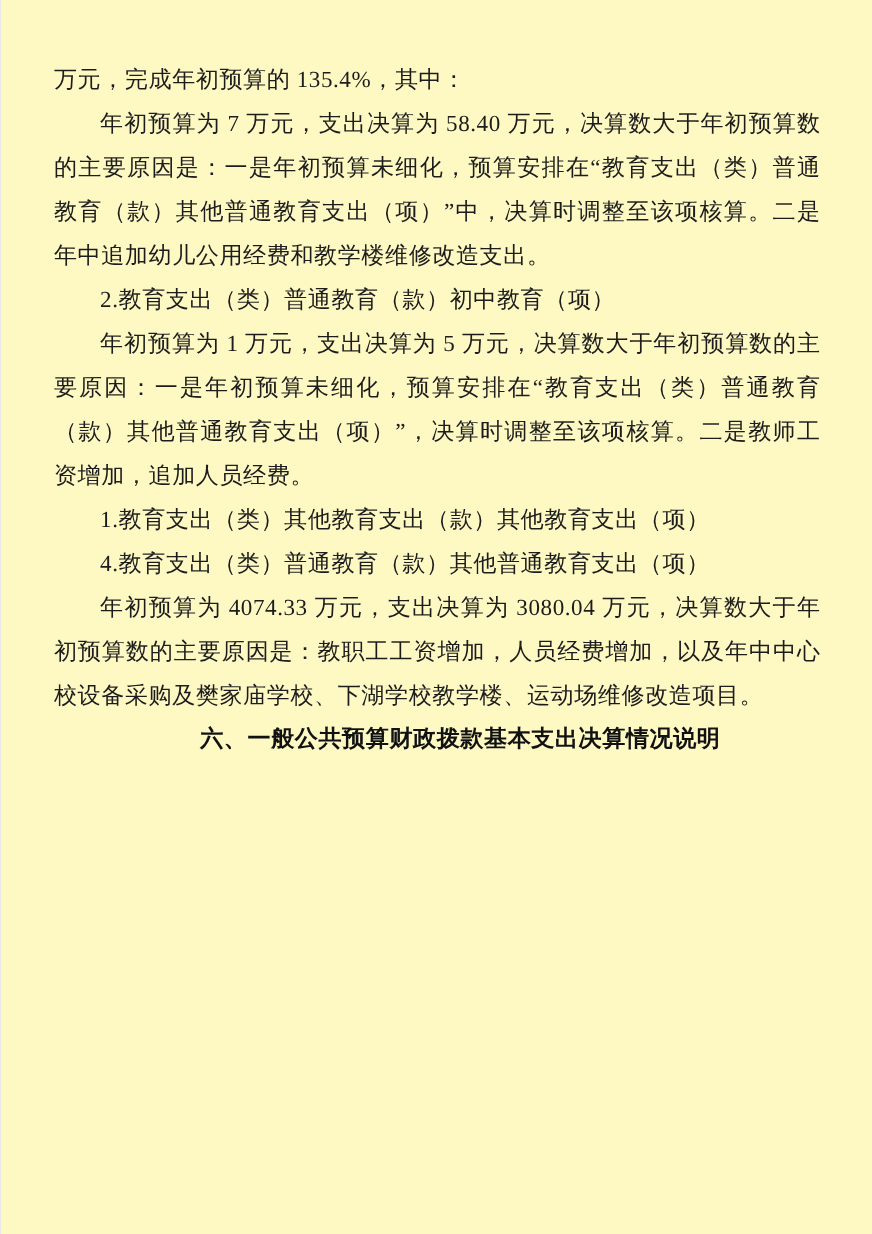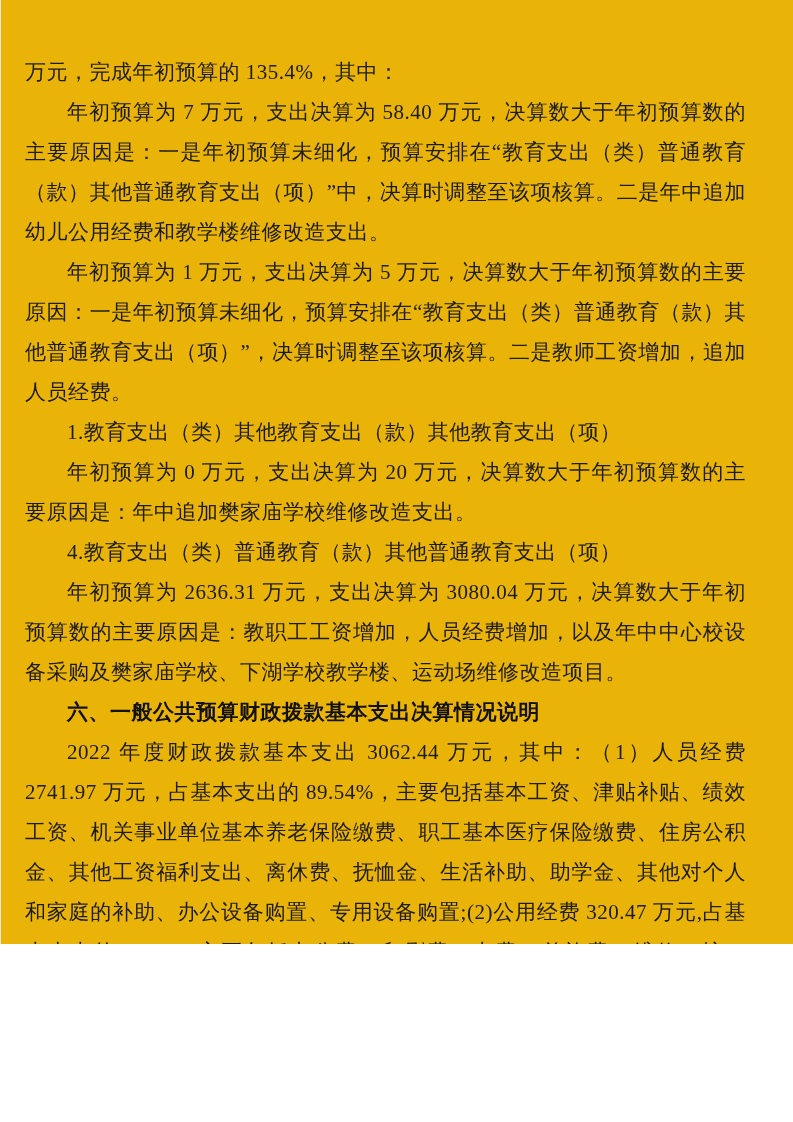--- a/index.html
+++ b/index.html
@@ -5,23 +5,23 @@
   * { margin: 0; padding: 0; box-sizing: border-box; }
   html, body {
     width: 793px;
     height: 1122px;
     background: #ffffff;
     font-family: "Liberation Serif", "DejaVu Serif", serif;
   }
   .doc-page {
     position: relative;
     width: 793px;
-    height: 944px;
-    background: #eab308;
-    padding: 52px 47px 0 24px;
+    height: 1122px;
+    background: #fef9c3;
+    padding: 52px 47px 0 48px;
     overflow: hidden;
     border-left: 1px solid #e8e8e8;
   }
   .doc-par {
     font-size: 21px;
     line-height: 40px;
     color: #1c1c1c;
     text-align: justify;
     text-indent: 2em;
     letter-spacing: 0.5px;
@@ -30,28 +30,28 @@
     text-indent: 0;
   }
   .doc-heading {
     font-family: "Liberation Sans", "DejaVu Sans", sans-serif;
     font-weight: bold;
     font-size: 21px;
     line-height: 40px;
     color: #111111;
     text-indent: 2em;
     letter-spacing: 0.5px;
+    text-align: center;
   }
 </style>
 </head>
 <body>
 
 <div class="doc-page">
   <p class="doc-par no-indent">万元，完成年初预算的 135.4%，其中：</p>
   <p class="doc-par">年初预算为 7 万元，支出决算为 58.40 万元，决算数大于年初预算数的主要原因是：一是年初预算未细化，预算安排在“教育支出（类）普通教育（款）其他普通教育支出（项）”中，决算时调整至该项核算。二是年中追加幼儿公用经费和教学楼维修改造支出。</p>
+  <p class="doc-par">2.教育支出（类）普通教育（款）初中教育（项）</p>
   <p class="doc-par">年初预算为 1 万元，支出决算为 5 万元，决算数大于年初预算数的主要原因：一是年初预算未细化，预算安排在“教育支出（类）普通教育（款）其他普通教育支出（项）”，决算时调整至该项核算。二是教师工资增加，追加人员经费。</p>
   <p class="doc-par">1.教育支出（类）其他教育支出（款）其他教育支出（项）</p>
-  <p class="doc-par">年初预算为 0 万元，支出决算为 20 万元，决算数大于年初预算数的主要原因是：年中追加樊家庙学校维修改造支出。</p>
   <p class="doc-par">4.教育支出（类）普通教育（款）其他普通教育支出（项）</p>
-  <p class="doc-par">年初预算为 2636.31 万元，支出决算为 3080.04 万元，决算数大于年初预算数的主要原因是：教职工工资增加，人员经费增加，以及年中中心校设备采购及樊家庙学校、下湖学校教学楼、运动场维修改造项目。</p>
+  <p class="doc-par">年初预算为 4074.33 万元，支出决算为 3080.04 万元，决算数大于年初预算数的主要原因是：教职工工资增加，人员经费增加，以及年中中心校设备采购及樊家庙学校、下湖学校教学楼、运动场维修改造项目。</p>
   <p class="doc-heading">六、一般公共预算财政拨款基本支出决算情况说明</p>
-  <p class="doc-par">2022 年度财政拨款基本支出 3062.44 万元，其中：（1）人员经费 2741.97 万元，占基本支出的 89.54%，主要包括基本工资、津贴补贴、绩效工资、机关事业单位基本养老保险缴费、职工基本医疗保险缴费、住房公积金、其他工资福利支出、离休费、抚恤金、生活补助、助学金、其他对个人和家庭的补助、办公设备购置、专用设备购置;(2)公用经费 320.47 万元,占基本支出的 10.46%,主要包括办公费、印刷费、电费、差旅费、维修（护）费、会议费、培训费、</p>
 </div>
 
 </body></html>

